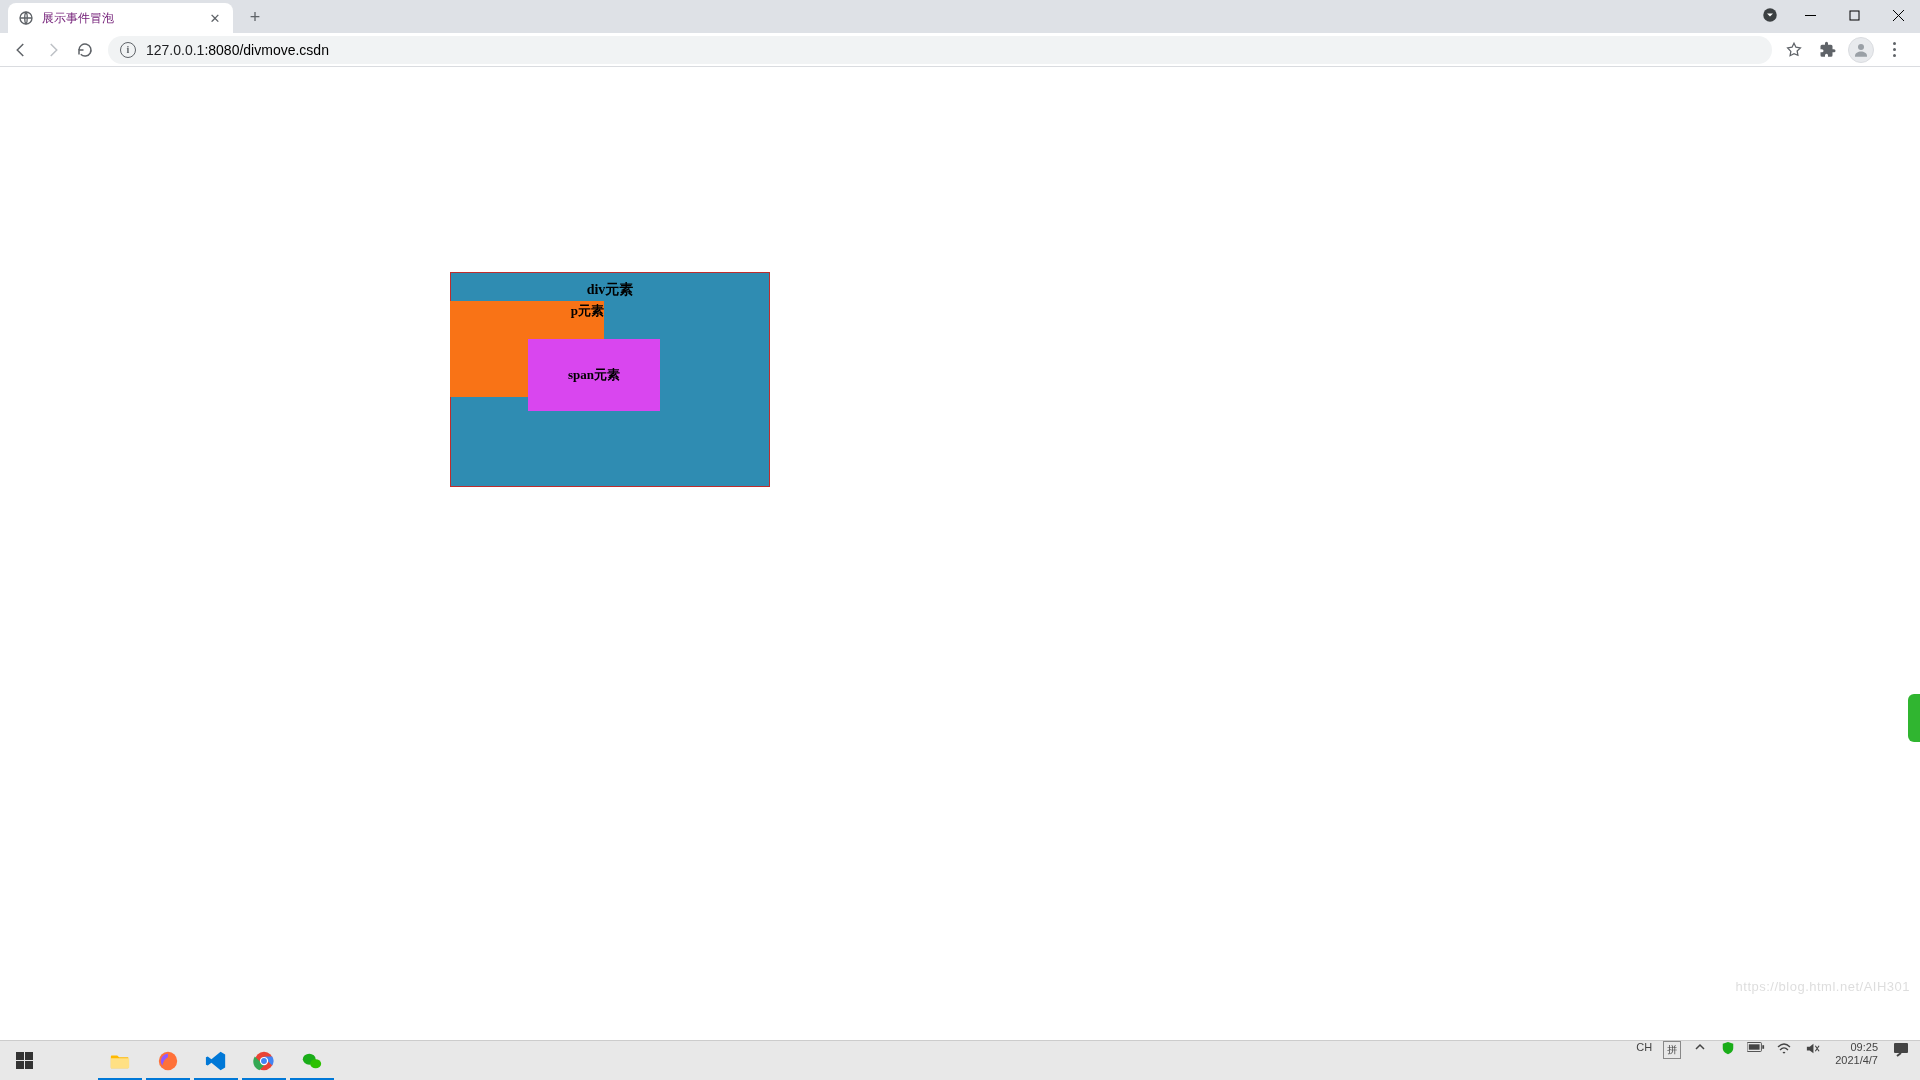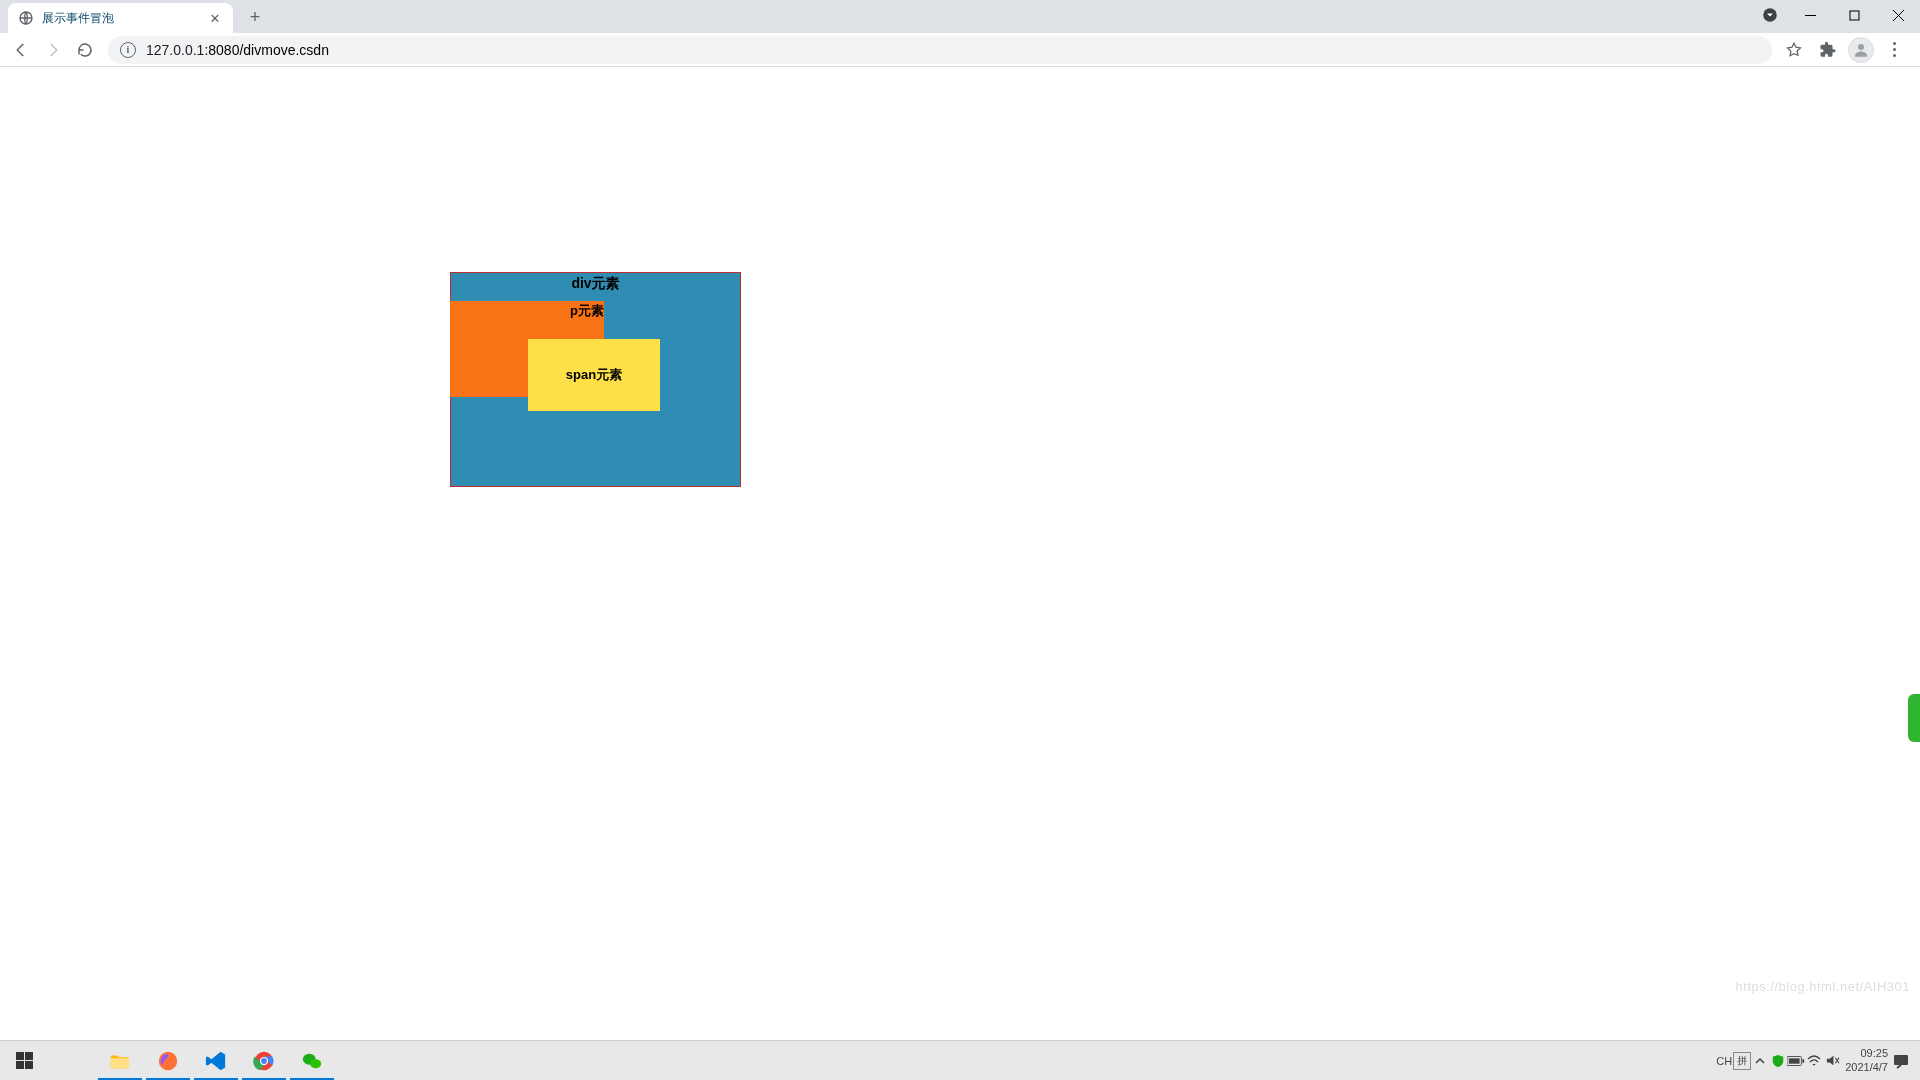--- a/index.html
+++ b/index.html
@@ -6,21 +6,21 @@
     html, body { width: 1920px; height: 1080px; overflow: hidden; font-family: "Microsoft YaHei", Arial, sans-serif; background: #fff; }
     
     
     .browser-chrome { position: absolute; top: 0; left: 0; right: 0; height: 67px; background: #fff; }
     
     
     .tab-bar { height: 33px; background: #dee1e6; display: flex; align-items: flex-end; padding-left: 8px; }
     .tab { display: flex; align-items: center; background: #fff; height: 30px; width: 225px; border-radius: 8px 8px 0 0; padding: 0 10px; gap: 8px; position: relative; }
     .tab-favicon { width: 16px; height: 16px; display: flex; align-items: center; justify-content: center; }
     .tab-favicon svg { width: 16px; height: 16px; }
-    .tab-title { font-size: 12px; color: #0c4a6e; flex: 1; overflow: hidden; white-space: nowrap; }
+    .tab-title { font-size: 12px; color: #701a75; flex: 1; overflow: hidden; white-space: nowrap; }
     .tab-close { width: 16px; height: 16px; display: flex; align-items: center; justify-content: center; cursor: pointer; color: #5f6368; font-size: 13px; }
     .new-tab { width: 28px; height: 28px; display: flex; align-items: center; justify-content: center; cursor: pointer; color: #5f6368; font-size: 18px; margin-left: 8px; margin-bottom: 2px; }
     
     .window-controls { position: absolute; right: 0; top: 0; display: flex; height: 30px; }
     .win-btn { width: 44px; height: 30px; display: flex; align-items: center; justify-content: center; color: #3c4043; cursor: pointer; }
     .win-btn svg { width: 11px; height: 11px; }
     .win-round { width: 24px; height: 24px; margin-right: 6px; margin-top: 3px; display: flex; align-items: center; justify-content: center; }
     
     
     .toolbar { height: 34px; background: #fff; display: flex; align-items: center; padding: 0 6px; gap: 2px; border-bottom: 1px solid #dadce0; }
@@ -36,38 +36,38 @@
     .tb-icon svg { width: 18px; height: 18px; }
     .avatar { width: 26px; height: 26px; border-radius: 50%; background: #e8eaed; border: 1px solid #dadce0; display: flex; align-items: center; justify-content: center; }
     .avatar svg { width: 18px; height: 18px; fill: #9aa0a6; }
     .menu-dots { display: flex; flex-direction: column; gap: 3px; align-items: center; justify-content: center; width: 28px; height: 28px; cursor: pointer; }
     .menu-dots span { width: 3px; height: 3px; background: #5f6368; border-radius: 50%; }
     
     
     .viewport { position: absolute; top: 67px; left: 0; right: 0; bottom: 40px; background: #fff; }
     
     
-    .demo-div { position: absolute; left: 450px; top: 205px; width: 291px; height: 215px; background: #2f8cb2; border: 1.5px solid #bf2d2d; text-align: center; font-weight: bold; font-size: 14px; padding-top: 2px; }
+    .demo-div { position: absolute; left: 450px; top: 205px; width: 320px; height: 215px; background: #2f8cb2; border: 1.5px solid #bf2d2d; text-align: center; font-weight: bold; font-size: 14px; padding-top: 8px; font-family: Liberation Serif, serif; }
     .demo-p { position: absolute; left: -1px; top: 28px; width: 154px; height: 96px; background: #f97316; font-weight: bold; font-size: 13px; padding-top: 1px; text-align: right; }
-    .demo-span { position: absolute; left: 77px; top: 66px; width: 132px; height: 72px; background: #fde047; font-weight: bold; display: flex; align-items: center; justify-content: center; font-size: 13px; }
+    .demo-span { position: absolute; left: 77px; top: 66px; width: 132px; height: 72px; background: #d946ef; font-weight: bold; display: flex; align-items: center; justify-content: center; font-size: 13px; }
     
     
     .scroll-ind { position: absolute; right: 0; top: 627px; width: 12px; height: 48px; background: #1aad19; border-radius: 6px 0 0 6px; opacity: 0.9; }
     
     
     .watermark { position: absolute; right: 10px; bottom: 46px; color: rgba(120,120,120,0.25); font-size: 13px; letter-spacing: 0.5px; font-family: Arial; }
     
     
     .taskbar { position: absolute; left: 0; right: 0; bottom: 0; height: 40px; background: #e8e8e8; border-top: 1px solid #ccc; display: flex; align-items: stretch; }
     .task-item { width: 48px; display: flex; align-items: center; justify-content: center; cursor: pointer; position: relative; }
     .task-item.active::after { content: ''; position: absolute; bottom: 0; left: 2px; right: 2px; height: 2px; background: #0078d7; }
     .task-item svg { width: 22px; height: 22px; }
     .start-icon { display: grid; grid-template-columns: 8px 8px; grid-template-rows: 8px 8px; gap: 1px; }
     .start-icon span { background: #333; }
-    .tray { margin-left: auto; display: flex; align-items: center; gap: 0; padding: 0 10px; color: #444; font-size: 11px; }
+    .tray { margin-left: auto; display: flex; align-items: flex-start; gap: 10px; padding: 0 10px; color: #444; font-size: 11px; }
     .tray-ico { display: flex; align-items: center; justify-content: center; width: 18px; }
     .tray-time { text-align: right; line-height: 1.2; font-size: 11px; padding: 0 4px; }
     .ime { border: 1px solid #888; width: 18px; height: 18px; font-size: 10px; display: flex; align-items: center; justify-content: center; }
   </style>
 </head>
 <body>
 
 <div class="browser-chrome">
   <div class="tab-bar">
     <div class="tab">

